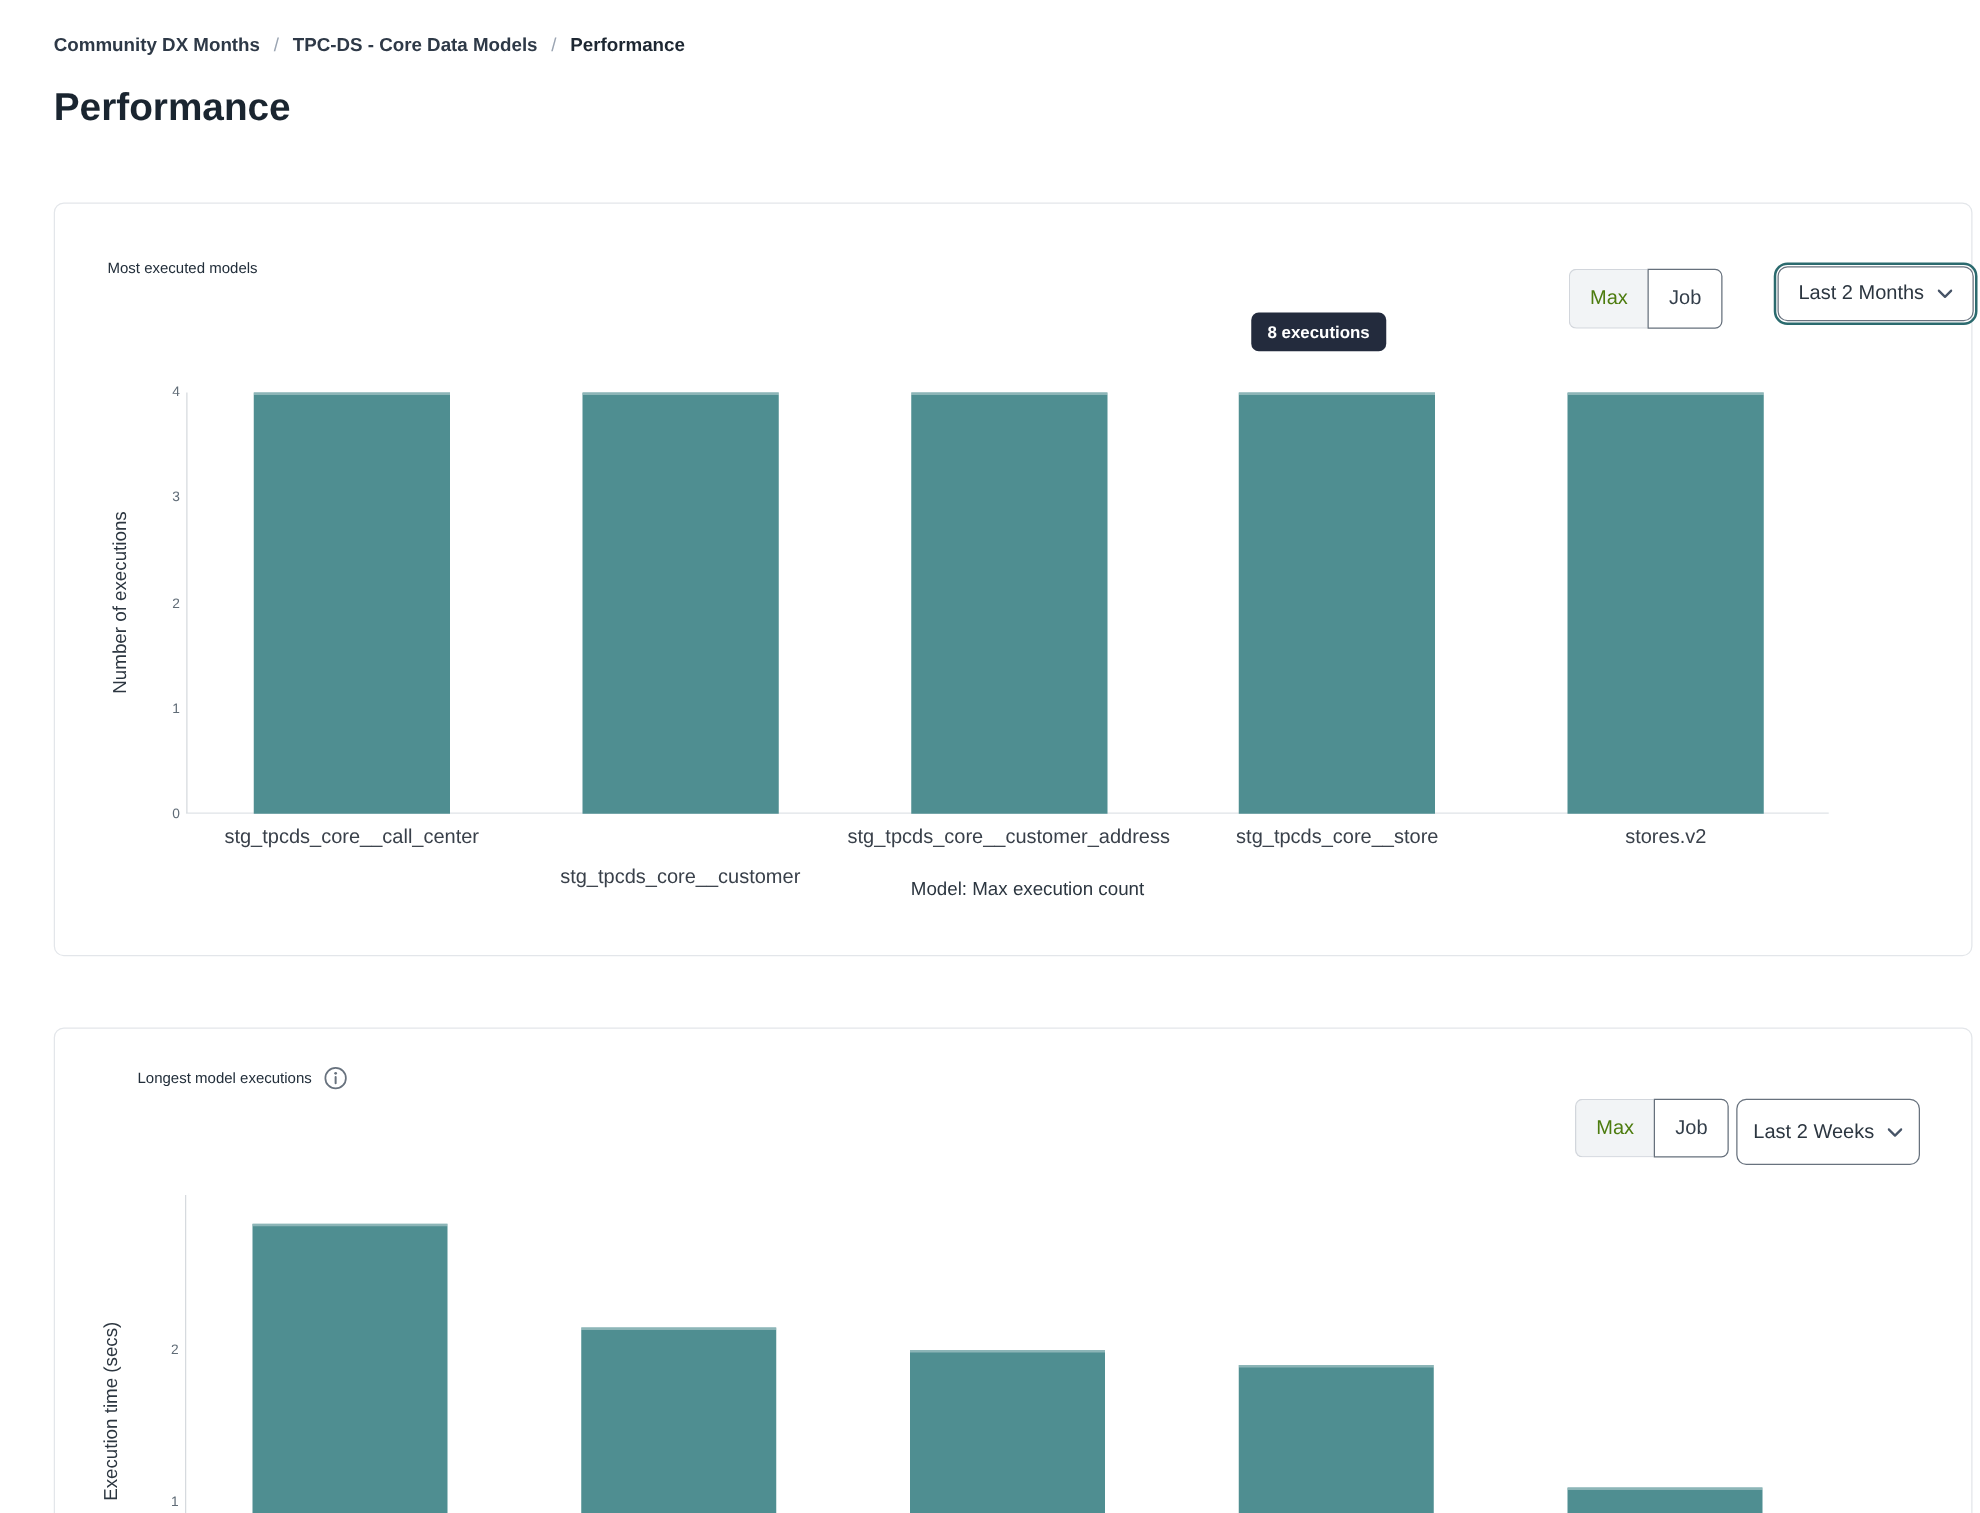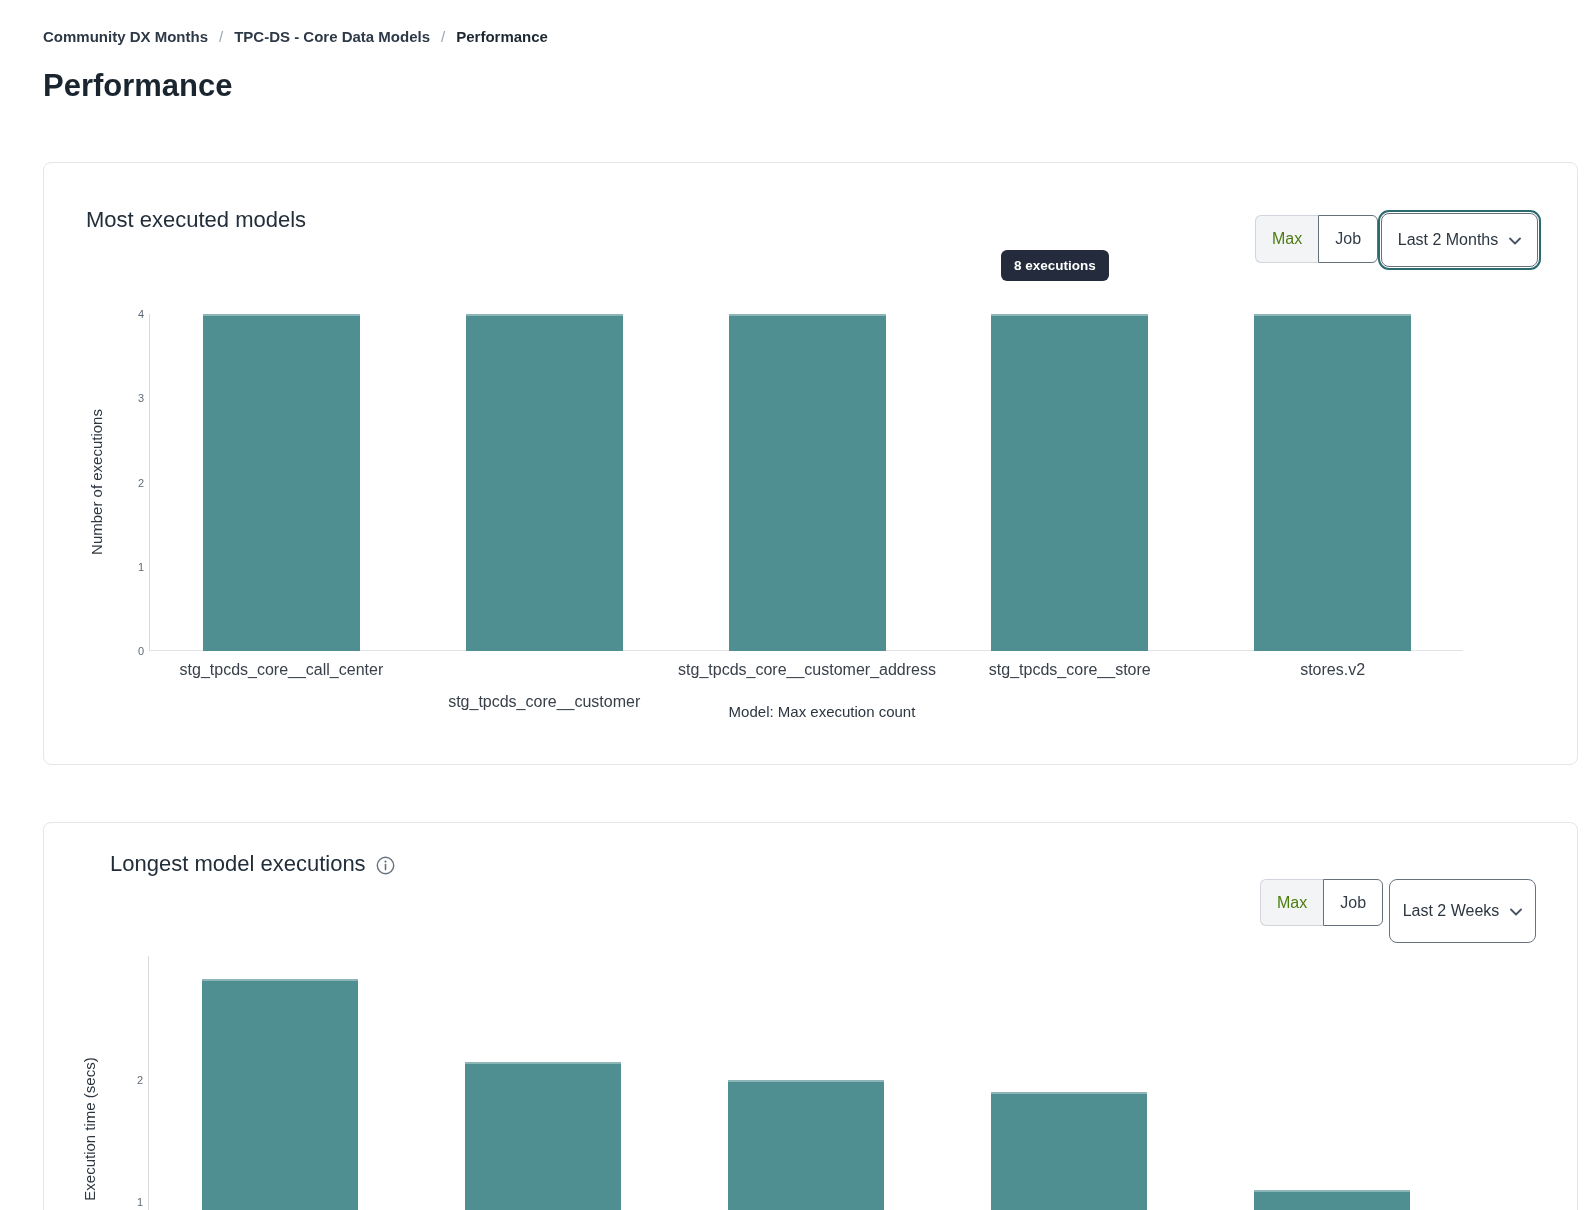--- a/index.html
+++ b/index.html
@@ -11,44 +11,44 @@
     font-size:15px; font-weight:700; color:#2e3947; align-items:center; }
   .breadcrumb .sep { color:#9aa4b2; font-weight:400; }
   .breadcrumb .crumb.current { color:#1d2732; }
   .page-title { position:absolute; left:43px; top:68px; font-size:31px; font-weight:600; color:#1a2530; }
 
   
   .card { position:absolute; left:43px; width:1535px; background:#fff;
     border:1px solid #e3e6ea; border-radius:8px; }
   #card1 { top:162px; height:603px; }
   #card2 { top:822px; height:560px; }
-  .card-title { position:absolute; left:42px; font-size:22px; font-weight:500; color:#222e3a;
+  .card-title { position:absolute; left:42px; font-size:12px; font-weight:500; color:#222e3a;
     display:flex; align-items:center; gap:10px; }
   #card1 .card-title { top:44px; }
   #card2 .card-title { top:28px;margin-left:24px; }
   .info-icon { display:inline-flex; margin-top:2px; }
 
   
   .toggle-group { position:absolute; display:flex; }
   #card1 .toggle-group { left:1211px; top:52px; }
   #card2 .toggle-group { left:1216px; top:56px; }
   .toggle-btn { height:48px; padding:0 16px; font-size:16px; background:#f2f4f6;
     color:#4d7c0f; border:1px solid #d2d6dc; cursor:pointer; font-family:inherit; }
   #card2 .toggle-btn { height:47px; }
   .toggle-btn:first-child { border-radius:6px 0 0 6px; border-right:none; }
   .toggle-btn:last-child { border-radius:0 6px 6px 0; }
   .toggle-btn.selected { background:#ffffff; border:1px solid #66707c; color:#333e4a; }
 
   
   .range-select { position:absolute; background:#fff; border:1px solid #68727e; border-radius:8px;
     display:flex; align-items:center; justify-content:center; gap:11px; font-size:16px;
     color:#2c3640; cursor:pointer; }
-  #card1 .range-select { left:1337px; top:50px; width:157px; height:54px;
+  #card1 .range-select { left:1378px; top:50px; width:157px; height:44px;
     outline:2px solid #2b6a6e; outline-offset:1px; }
-  #card2 .range-select { left:1345px; top:56px; width:147px; height:64px; }
+  #card2 .range-select { left:1345px; top:56px; width:147px; height:53px; }
 
   
   .chart-tooltip { position:absolute; left:957px; top:87px; background:#232b3d; color:#fff;
     font-size:13.5px; font-weight:700; padding:8px 13px; border-radius:6px; white-space:nowrap; }
 
   
   .plot { position:absolute; border-left:1px solid #d6dade; }
   #plot1 { left:105px; top:151px; width:1314px; height:337px; border-bottom:1px solid #e0e4e8; }
   #plot2 { left:104px; top:133px; width:1314px; height:368px; }
   .bar { position:absolute; background:#4f8e91; box-shadow:inset 0 2px 0 rgba(255,255,255,0.35); }

